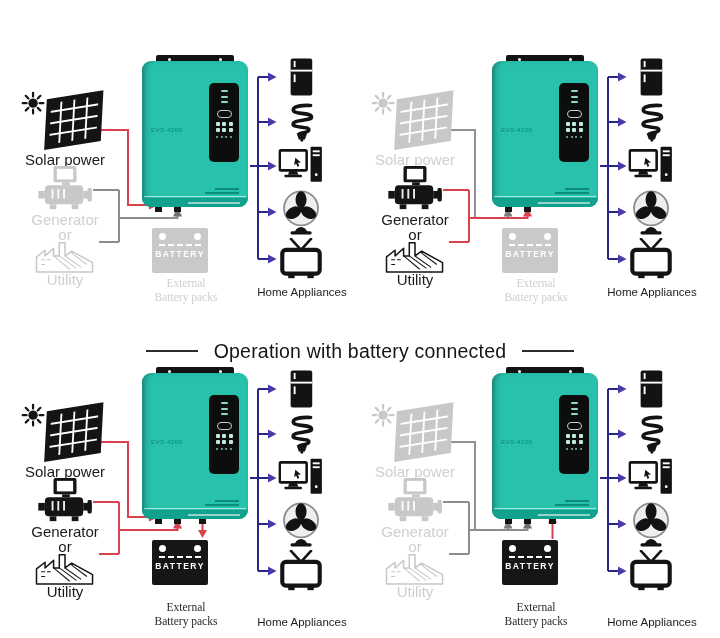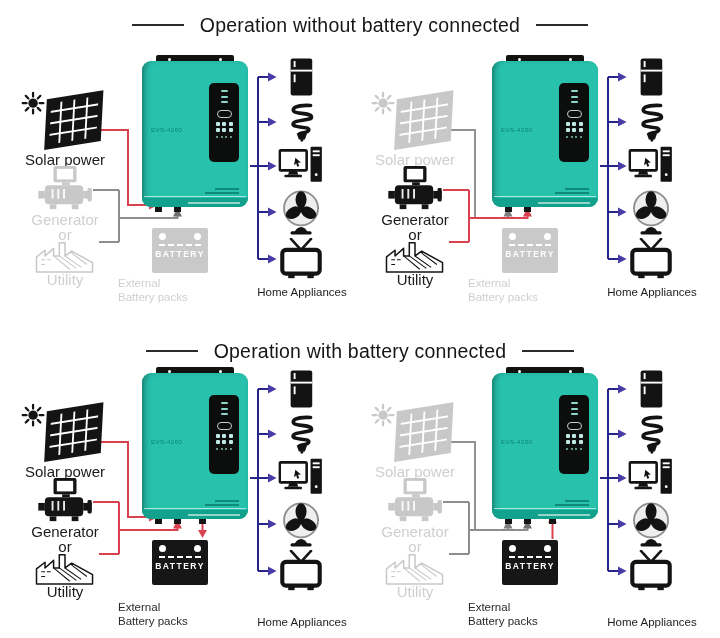--- a/index.html
+++ b/index.html
@@ -71,22 +71,22 @@
   .port{position:absolute;top:152px;width:7px;height:5px;background:#161616;}
   .port.p1{left:13px;} .port.p2{left:32px;} .port.p3{left:57px;}
 
   
   .battery{position:absolute;left:147px;top:178px;width:56px;height:45px;border-radius:2px;background:#161616;}
   .q.bat-off .battery{background:#c9c9c9;}
   .battery .term{position:absolute;top:5px;width:7px;height:7px;border-radius:50%;background:#ffffff;}
   .battery .term.tl{left:7px;} .battery .term.tr{right:7px;}
   .bat-dash{width:76%;margin:16px auto 0;border-top:2.5px dashed #ffffff;}
   .bat-label{margin-top:3px;text-align:center;color:#ffffff;font-size:8.5px;font-weight:bold;letter-spacing:1.5px;}
-  .ext-label{position:absolute;left:113px;top:226px;width:136px;text-align:left;
-             font-size:11.5px;line-height:14px;color:#2a2a2a;}
+  .ext-label{position:absolute;left:113px;top:226px;width:136px;text-align:center;
+             font-size:11.5px;line-height:14px;color:#2a2a2a;font-family:Liberation Serif, serif;}
   .q.bat-off .ext-label{color:#cfcfcf;}
   .q.r2 .ext-label{top:238px;}
 
   
   .apps{position:absolute;left:0;top:0;width:352px;height:282px;color:#131313;}
   .app{position:absolute;left:270px;width:52px;display:flex;justify-content:center;}
   .app svg{display:block;}
   .app.fridge{top:8px;}   .app.fridge svg{width:40px;height:38px;}
   .app.bulb{top:52px;}    .app.bulb svg{width:40px;height:40px;}
   .app.computer{top:96px;}.app.computer svg{width:48px;height:40px;}
@@ -187,25 +187,20 @@
     <symbol id="sym-tv" viewBox="0 0 48 46">
       <path d="M13,1 L24,13 M35,1 L24,13" fill="none" stroke="currentColor" stroke-width="2.8" stroke-linecap="round"></path>
       <rect x="3.5" y="13" width="41" height="26" rx="4" fill="#ffffff" stroke="currentColor" stroke-width="4.5"></rect>
       <rect x="10" y="39.5" width="7" height="4.5" fill="currentColor"></rect>
       <rect x="31" y="39.5" width="7" height="4.5" fill="currentColor"></rect>
     </symbol>
   </defs>
 </svg>
 
 <div id="stage">
-  <div class="title" id="title-top">
-    <span class="dash"></span>
-    <span class="t-text">Operation without battery connected</span>
-    <span class="dash"></span>
-  </div>
   <div class="title" id="title-bottom">
     <span class="dash"></span>
     <span class="t-text">Operation with battery connected</span>
     <span class="dash"></span>
   </div>
 <div class="q pos1 solar-on gen-off bat-off">
     <svg class="wires" viewBox="0 0 352 280">
       <g class="w-solar-a">
         <path class="wl" d="M95,80 H123 V155 H144"></path>
         <polygon class="wa" points="144,150.5 153.5,155 144,159.5"></polygon>

